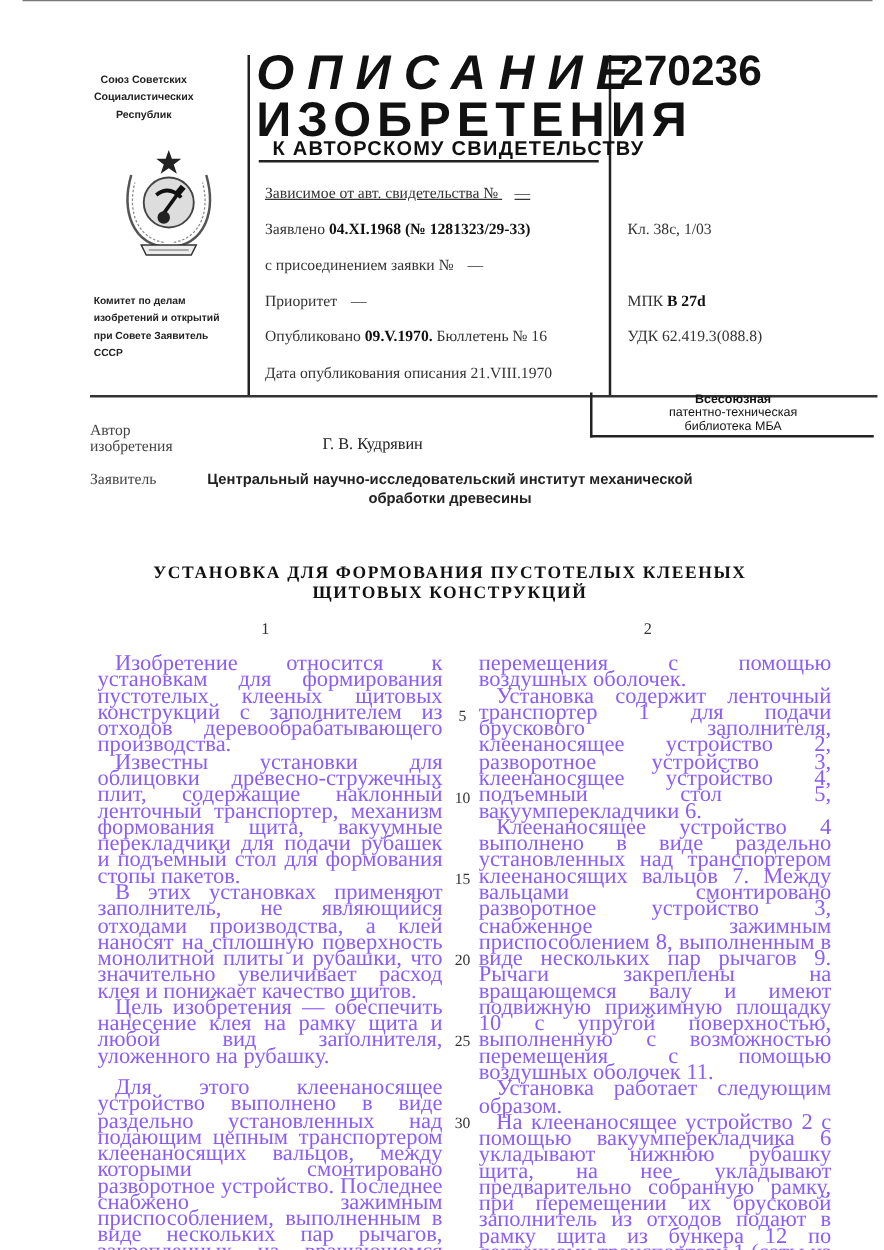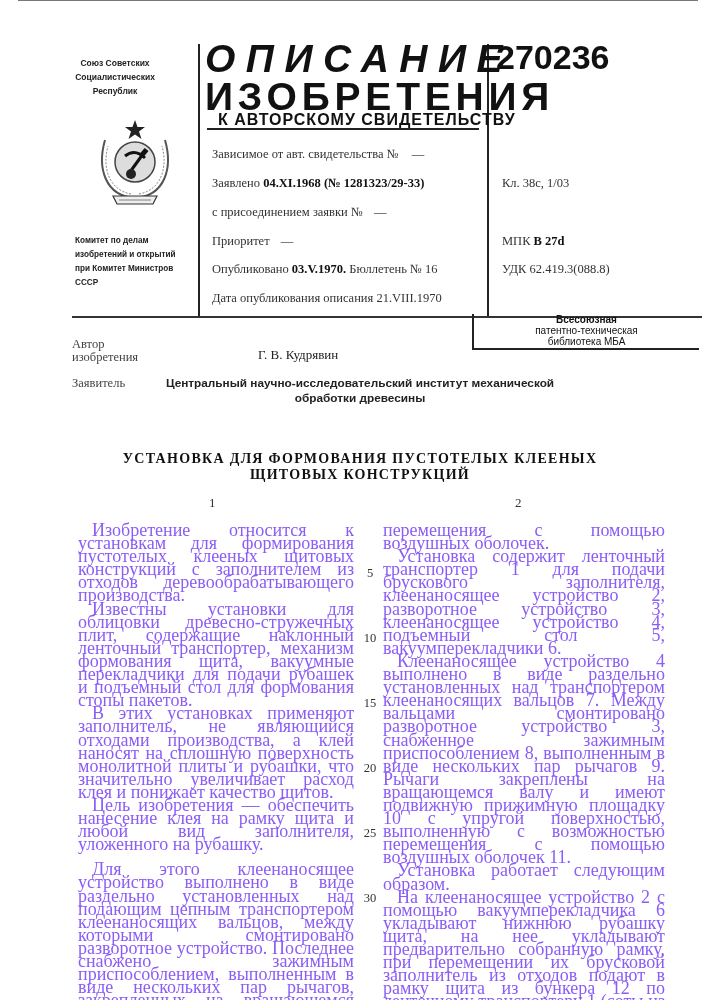--- a/index.html
+++ b/index.html
@@ -88,52 +88,52 @@
     <rect x="44" y="33" width="9" height="5" fill="#111" transform="rotate(-50 48 35)"></rect>
     <circle cx="36" cy="56" r="5" fill="#222"></circle>
     <path d="M18,78 L62,78 L58,86 L22,86 Z" fill="#eee" stroke="#333" stroke-width="1.2"></path>
     <line x1="24" y1="82" x2="56" y2="82" stroke="#666" stroke-width="0.8"></line>
   </svg>
 </div>
 
 <div class="abs committee">
   <div>Комитет по делам</div>
   <div>изобретений и открытий</div>
-  <div>при Комитет Министров</div>
+  <div>при Совете Заявитель</div>
   <div>СССР</div>
 </div>
 
 <div class="abs vline1"></div>
 <div class="abs vline2"></div>
 
 <div class="abs title1">ОПИСАНИЕ</div>
 <div class="abs title2">ИЗОБРЕТЕНИЯ</div>
 <div class="abs subtitle">К АВТОРСКОМУ СВИДЕТЕЛЬСТВУ</div>
 <div class="abs subline"></div>
 <div class="abs patentno">270236</div>
 
-<div class="abs meta" style="top:147px;">
+<div class="abs meta" style="top:147px;text-decoration:underline;">
   <span>Зависимое от авт. свидетельства №</span>
   <span style="margin-left:10px;">—</span>
 </div>
 <div class="abs meta" style="top:176px;">
   <span>Заявлено</span>
   <b>04.XI.1968 (№ 1281323/29-33)</b>
 </div>
 <div class="abs meta" style="top:205px;">
   <span>с присоединением заявки №</span>
   <span style="margin-left:8px;">—</span>
 </div>
 <div class="abs meta" style="top:234px;">
   <span>Приоритет</span>
   <span style="margin-left:8px;">—</span>
 </div>
 <div class="abs meta" style="top:262px;">
   <span>Опубликовано</span>
-  <b>03.V.1970.</b>
+  <b>09.V.1970.</b>
   <span>Бюллетень № 16</span>
 </div>
 <div class="abs meta" style="top:291px;">
   <span>Дата опубликования описания</span>
   <span>21.VIII.1970</span>
 </div>
 
 <div class="abs rmeta" style="top:176px;">Кл. 38с, 1/03</div>
 <div class="abs rmeta" style="top:234px;">
   <span>МПК</span>

